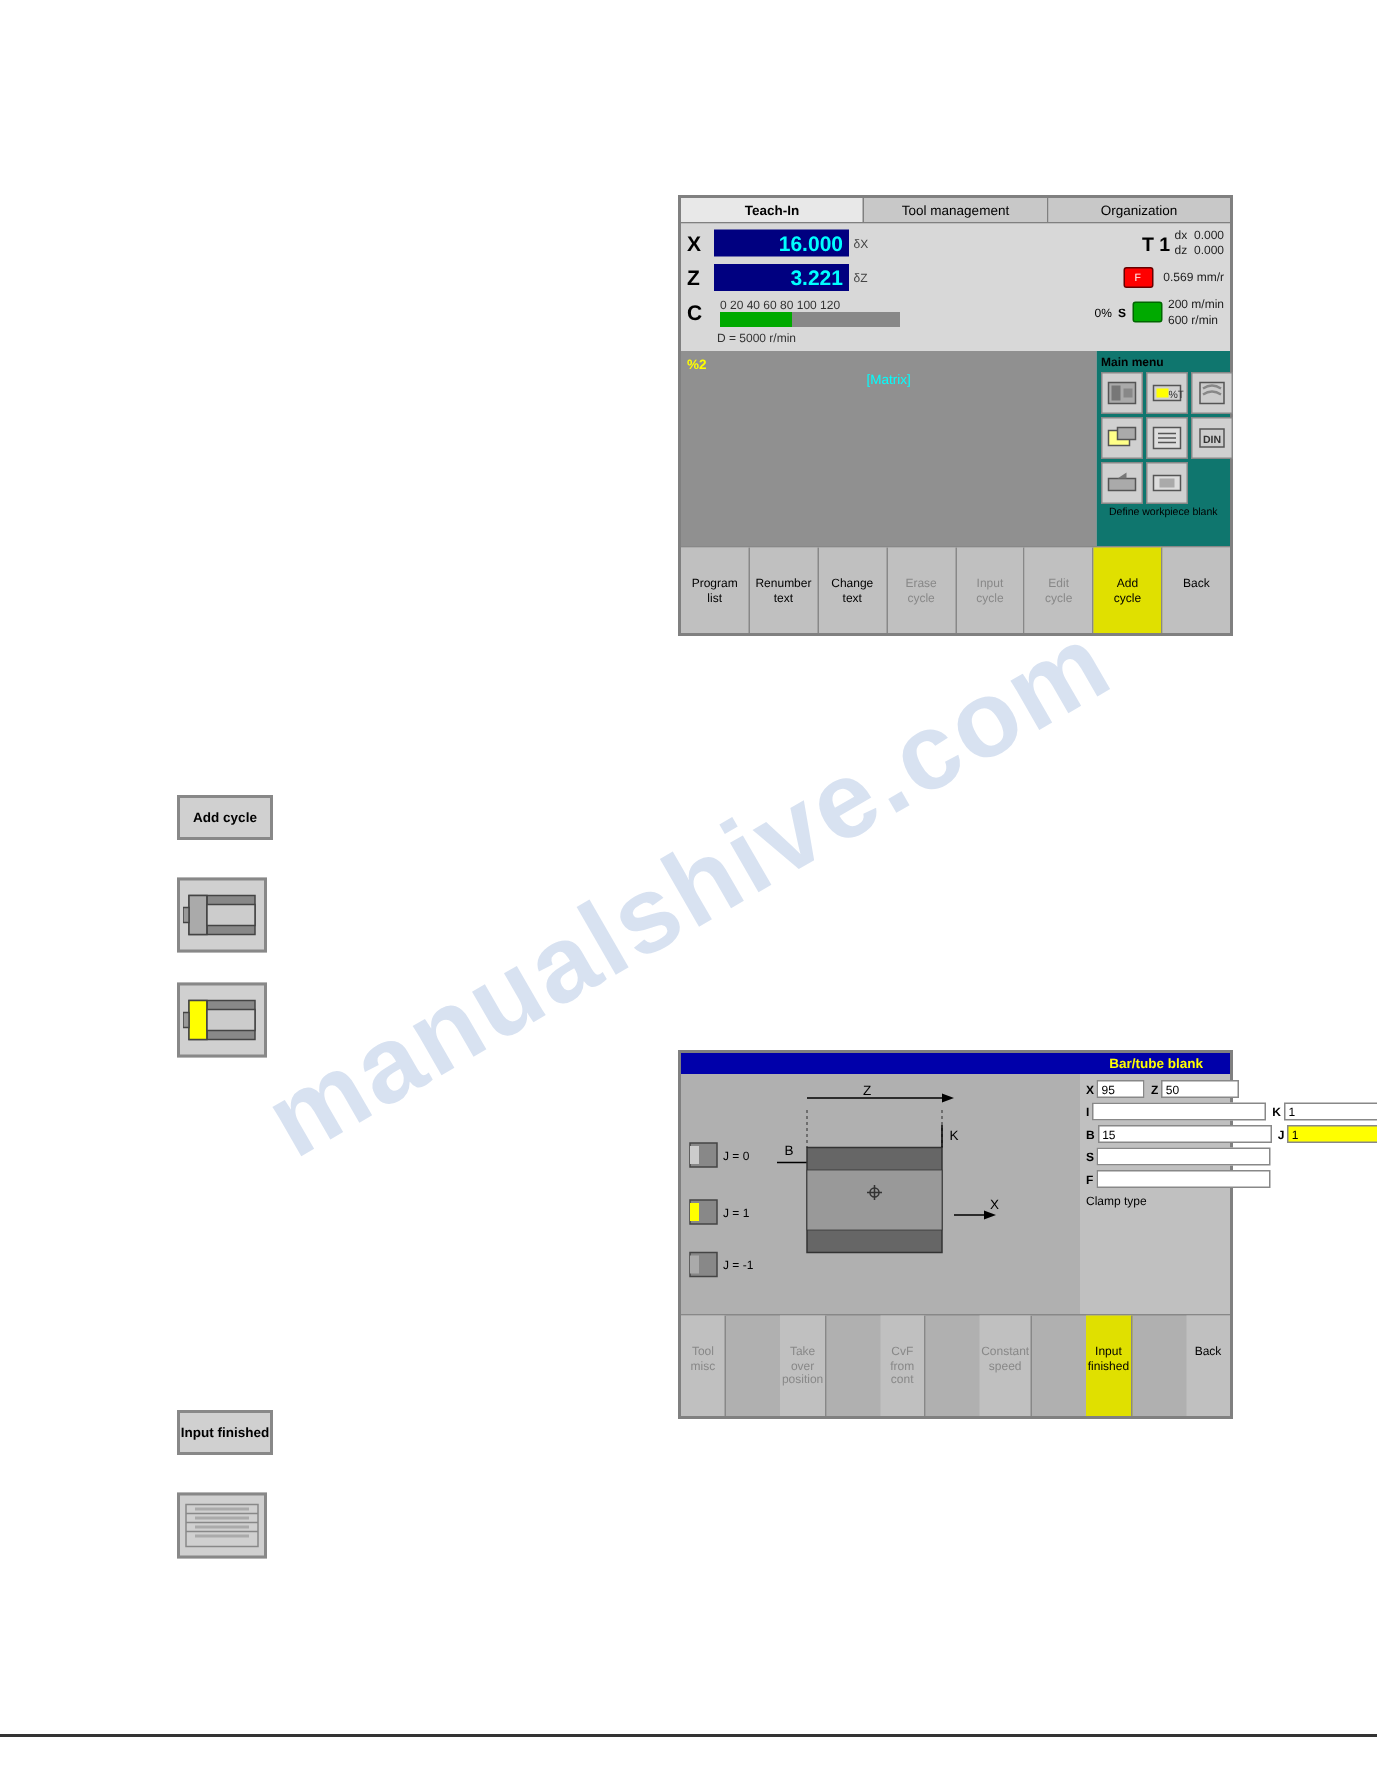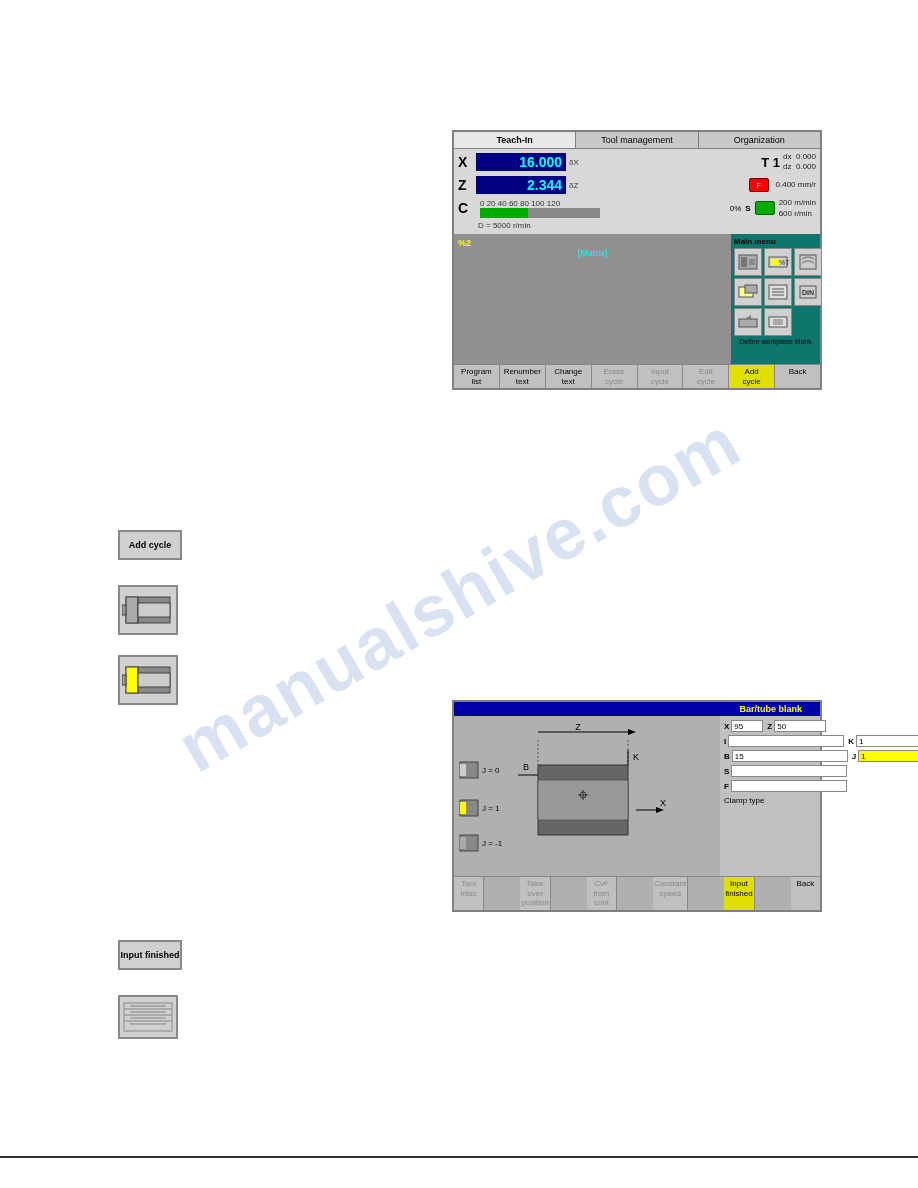--- a/index.html
+++ b/index.html
@@ -192,21 +192,21 @@
     }
 
     .cnc-bottom-bar {
       display: flex;
       background: #b0b0b0;
       border-top: 1px solid #888;
     }
     .bottom-btn {
       flex: 1;
       text-align: center;
-      padding: 2px 1px;
+      padding: 19px 1px;
       font-size: 8px;
       border-right: 1px solid #888;
       cursor: pointer;
       line-height: 1.2;
       background: #c0c0c0;
     }
     .bottom-btn:last-child { border-right: none; }
     .bottom-btn.disabled { color: #888; }
     .bottom-btn.active { background: #e0e000; }
 
@@ -389,25 +389,25 @@
         <span class="t-display">T 1</span>
         <div class="dx-dz">
           <div>dx &nbsp;<span>0.000</span></div>
           <div>dz &nbsp;<span>0.000</span></div>
         </div>
       </div>
     </div>
 
     <div class="coord-row">
       <span class="coord-label">Z</span>
-      <span class="coord-value">2.344</span>
+      <span class="coord-value">3.221</span>
       <span class="coord-sub">δZ</span>
       <div class="coord-right">
         <div class="f-icon">F</div>
-        <div class="f-value-right">0.400 mm/r</div>
+        <div class="f-value-right">0.569 mm/r</div>
       </div>
     </div>
 
     <div class="coord-row">
       <span class="coord-label">C</span>
       <div class="progress-area">
         <div class="progress-numbers">0 20 40 60 80 100 120</div>
         <div class="progress-bar-bg">
           <div class="progress-bar-fill"></div>
         </div>

